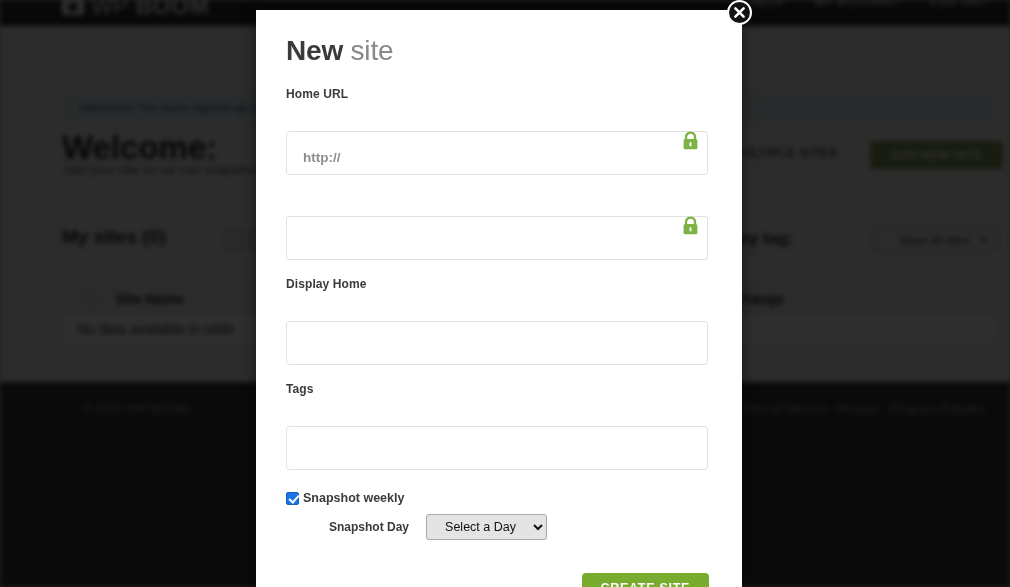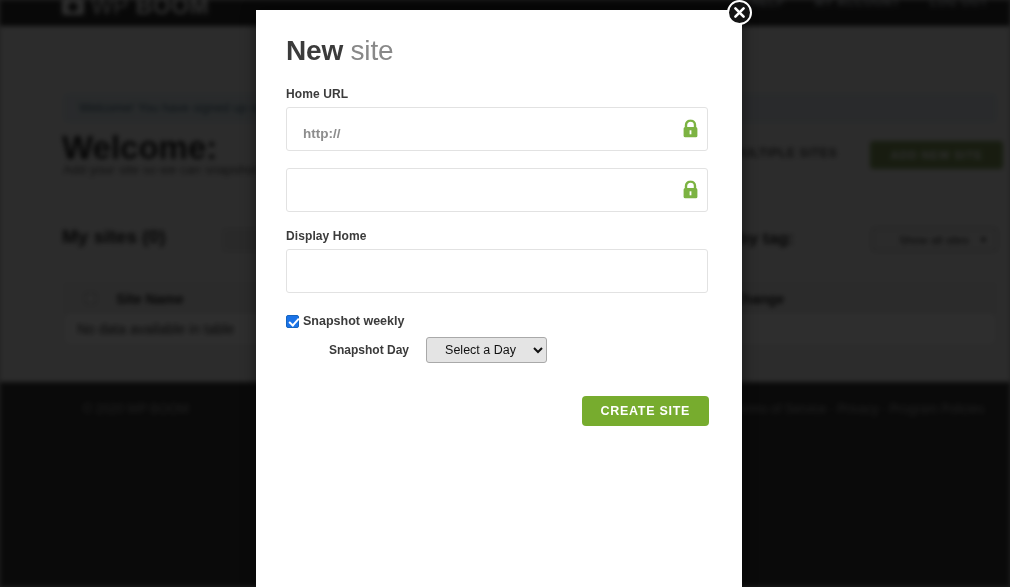--- a/index.html
+++ b/index.html
@@ -155,20 +155,21 @@
   }
   .field-wrap { position: relative; }
   .field-input {
     width: 422px; height: 44px;
     border: 1px solid #e2e2e2; border-radius: 3px;
     background: #fff;
     font-family: "Liberation Sans", sans-serif;
     font-size: 13.5px; font-weight: 700; color: #888;
     padding: 8px 40px 0 16px;
     outline: none;
+    margin-top: 24px;
   }
   .field-input::placeholder { color: #8d8d8d; font-weight: 700; opacity: 1; }
   .lock-icon {
     position: absolute; right: 13px; top: 50%; transform: translateY(-50%);
     width: 17px; height: 19px;
   }
 
   .checkrow { display: flex; align-items: center; gap: 4px; margin-top: 21px; }
   .cb {
     width: 13px; height: 13px; border-radius: 2px;
@@ -303,20 +304,26 @@
         </div>
       </div>
 
       <div class="field">
         <div class="field-label">Display Home</div>
         <div class="field-wrap">
           <input class="field-input" type="text" placeholder="" style="">
         </div>
       </div>
 
+      <div class="field">
+        <div class="field-label">Tags</div>
+        <div class="field-wrap">
+          <input class="field-input" type="text" placeholder="" style="">
+        </div>
+      </div>
 
       <div class="checkrow">
         <span class="cb"></span>
         <span class="checkrow-label">Snapshot weekly</span>
       </div>
 
       <div class="dayrow">
         <span class="dayrow-label">Snapshot Day</span>
         <select class="day-select"><option value="Select a Day">Select a Day</option><option value="Monday">Monday</option><option value="Tuesday">Tuesday</option><option value="Wednesday">Wednesday</option><option value="Thursday">Thursday</option><option value="Friday">Friday</option><option value="Saturday">Saturday</option><option value="Sunday">Sunday</option></select>
       </div>

